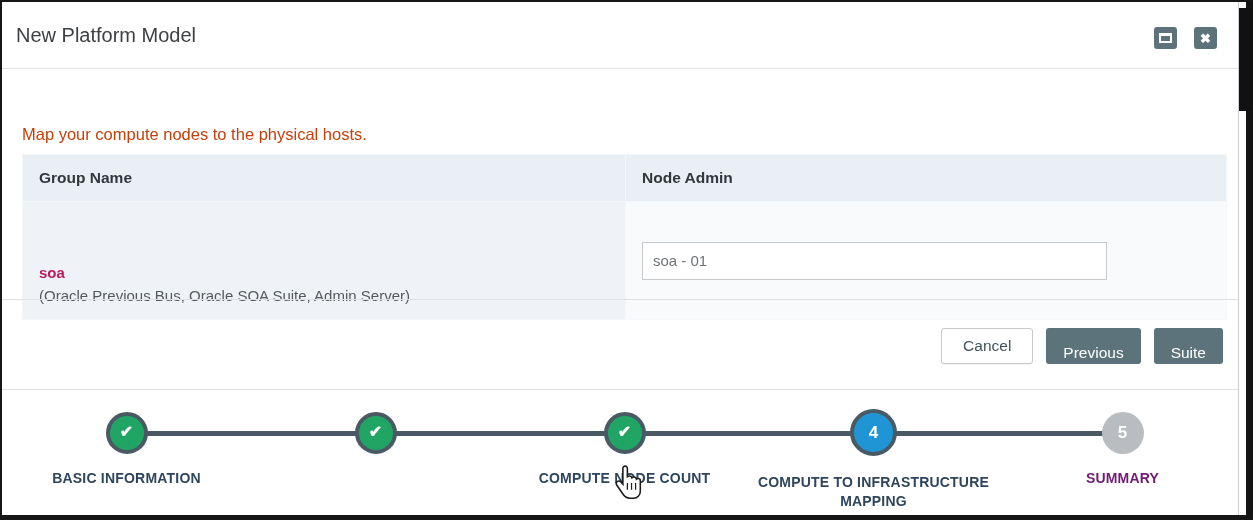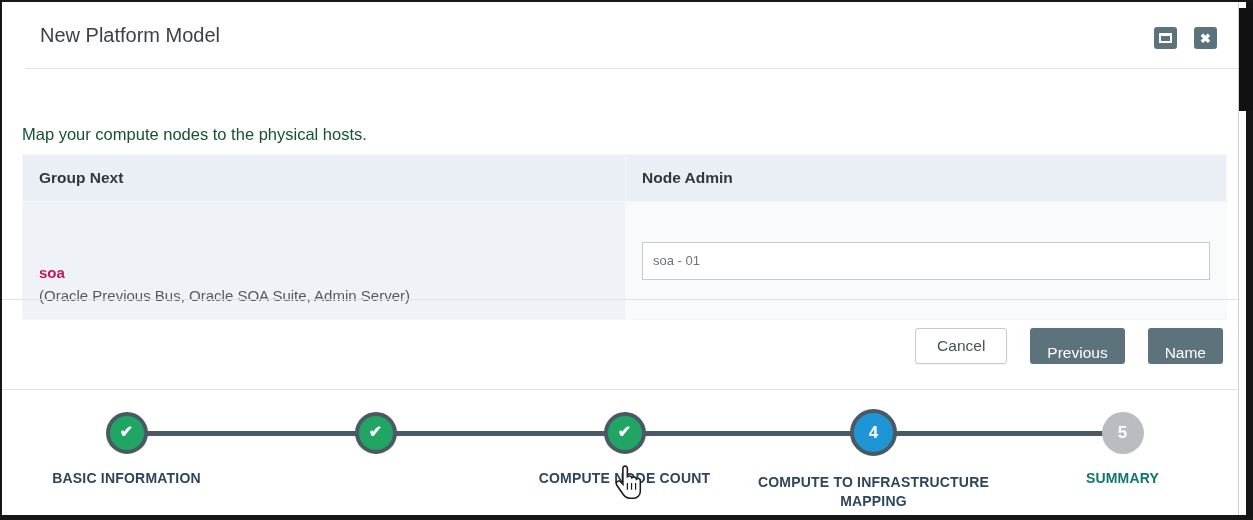--- a/index.html
+++ b/index.html
@@ -17,51 +17,51 @@
   }
 
   
   .gutter { position: absolute; top: 0; right: 0; width: 15px; height: 100%; background: #ffffff; border-left: 1px solid #cfcfcf; }
   .scroll-track { position: absolute; top: 0; right: 0; width: 7px; height: 100%; background: #141416; }
   .scroll-thumb { position: absolute; top: 6px; right: 0; width: 14px; height: 103px; background: #111113; }
 
   .modal { position: absolute; left: 0; top: 0; width: 1237px; height: 515px; background: #fff; }
 
   
-  .titlebar { position: relative; height: 67px; border-bottom: 1px solid #e2e2e2; margin-left: 24px; }
+  .titlebar { position: relative; height: 67px; border-bottom: 1px solid #e2e2e2; }
   .title { position: absolute; left: 14px; top: 22px; font-size: 20px; color: #3d4144; }
   .win-btns { position: absolute; right: 22px; top: 25px; display: flex; gap: 17px; }
   .win-btn { width: 23px; height: 22px; background: #5d737b; border-radius: 3px; display: flex; align-items: center; justify-content: center; cursor: pointer; }
   .restore-glyph { width: 13px; height: 10px; border: 2px solid #ffffff; border-top-width: 3px; background: transparent; }
   .close-glyph { color: #ffffff; font-size: 13px; font-weight: bold; line-height: 1; }
 
   
-  .instruction { position: absolute; left: 20px; top: 123px; font-size: 16.5px; color: #14532d; }
+  .instruction { position: absolute; left: 20px; top: 123px; font-size: 16.5px; color: #c2410c; }
 
   .map-table { position: absolute; left: 20px; top: 152px; width: 1205px; border: 1px solid #dde3e9; border-collapse: collapse; }
   .map-table th {
     background: #e9eff5; text-align: left; font-size: 15.5px; font-weight: bold; color: #32373d;
     padding: 14px 16px; border: 1px solid #f5f8fa; height: 46px;
   }
   .map-table th.col-group { width: 603px; }
   .map-table td { border: 1px solid #f5f8fa; vertical-align: middle; height: 76px; }
   .cell-group { background: #eff3f8; padding: 12px 16px; }
   .group-name { font-size: 15px; font-weight: bold; color: #be185d; line-height: 23px; margin-top: 47px; }
   .group-detail { font-size: 15px; color: #54595e; line-height: 23px; }
   .cell-node { background: #f9fafb; padding: 0 16px; }
   .node-input {
-    width: 568px; height: 38px; border: 1px solid #c6cacd; background: #ffffff;
-    font-family: "Liberation Sans", sans-serif; font-size: 13px; color: #6f7478; padding: 0 10px; outline: none;
+    width: 465px; height: 38px; border: 1px solid #c6cacd; background: #ffffff;
+    font-family: "Liberation Sans", sans-serif; font-size: 15px; color: #6f7478; padding: 0 10px; outline: none;
   }
 
   .divider-1 { position: absolute; left: 0; top: 297px; width: 100%; height: 1px; background: #e0e0e0; }
   .divider-2 { position: absolute; left: 0; top: 387px; width: 100%; height: 1px; background: #e0e0e0; }
 
   
-  .footer-btns { position: absolute; top: 326px; right: 16px; display: flex; gap: 23px; }
+  .footer-btns { position: absolute; top: 326px; right: 16px; display: flex; gap: 13px; }
   .btn { font-family: "Liberation Sans", sans-serif; font-size: 15.5px; height: 36px; border-radius: 3px; cursor: pointer; }
   .btn-cancel { background: #ffffff; border: 1px solid #c9c9c9; color: #44545c; padding: 0 21px; box-shadow: 0 1px 1px rgba(0,0,0,0.04); }
   .btn-slate { background: #5d737b; border: none; color: #ffffff; padding: 16px 17px; }
 
   
   .wizard { position: absolute; left: 0; top: 388px; width: 1245px; height: 127px; }
   .wizard-line { position: absolute; left: 124px; right: 124px; top: 41px; height: 5px; background: #4a5a64; }
   .steps { position: absolute; left: 0; top: 0; width: 100%; display: flex; }
   .step { flex: 1 1 0; display: flex; flex-direction: column; align-items: center; position: relative; cursor: pointer; }
   .step-circle {
@@ -72,21 +72,21 @@
   .step.completed .step-circle { background: #20a565; border: 4px solid #4a5a64; font-size: 17px; }
   .step.active .step-circle { width: 47px; height: 47px; margin-top: 19px; background: #2095d5; border: 4px solid #4a5a64; font-size: 17px; }
   .step.upcoming .step-circle { background: #b9bdc1; border: none; font-size: 17px; }
   .check-glyph { font-size: 16px; line-height: 1; transform: translateY(-1px); }
   .step-label {
     margin-top: 15px; max-width: 235px; text-align: center;
     font-size: 14px; font-weight: bold; letter-spacing: 0.2px;
     color: #2f455c; line-height: 19px; text-transform: uppercase;
   }
   .step.active .step-label { margin-top: 17px; }
-  .step.upcoming .step-label { color: #0f766e; }
+  .step.upcoming .step-label { color: #701a75; }
 
   
   .cursor { position: absolute; left: 613px; top: 463px; width: 27px; height: 36px; z-index: 9; pointer-events: none; }
 </style>
 </head>
 <body>
 
 <div class="frame">
   <div class="modal">
 
@@ -100,21 +100,21 @@
           <span class="close-glyph">✖</span>
         </div>
       </div>
     </div>
 
     <div class="instruction">Map your compute nodes to the physical hosts.</div>
 
     <table class="map-table">
       <thead>
         <tr>
-          <th class="col-group">Group Next</th>
+          <th class="col-group">Group Name</th>
           <th>Node Admin</th>
         </tr>
       </thead>
       <tbody>
         <tr>
           <td class="cell-group">
             <div class="group-name">soa</div>
             <div class="group-detail">(Oracle Previous Bus, Oracle SOA Suite, Admin Server)</div>
           </td>
           <td class="cell-node">
@@ -122,21 +122,21 @@
           </td>
         </tr>
       </tbody>
     </table>
 
     <div class="divider-1"></div>
 
     <div class="footer-btns">
       <button class="btn btn-cancel">Cancel</button>
       <button class="btn btn-slate">Previous</button>
-      <button class="btn btn-slate">Name</button>
+      <button class="btn btn-slate">Suite</button>
     </div>
 
     <div class="divider-2"></div>
 
     <div class="wizard">
       <div class="wizard-line"></div>
       <div class="steps">
 
         <div class="step completed">
           <div class="step-circle">

